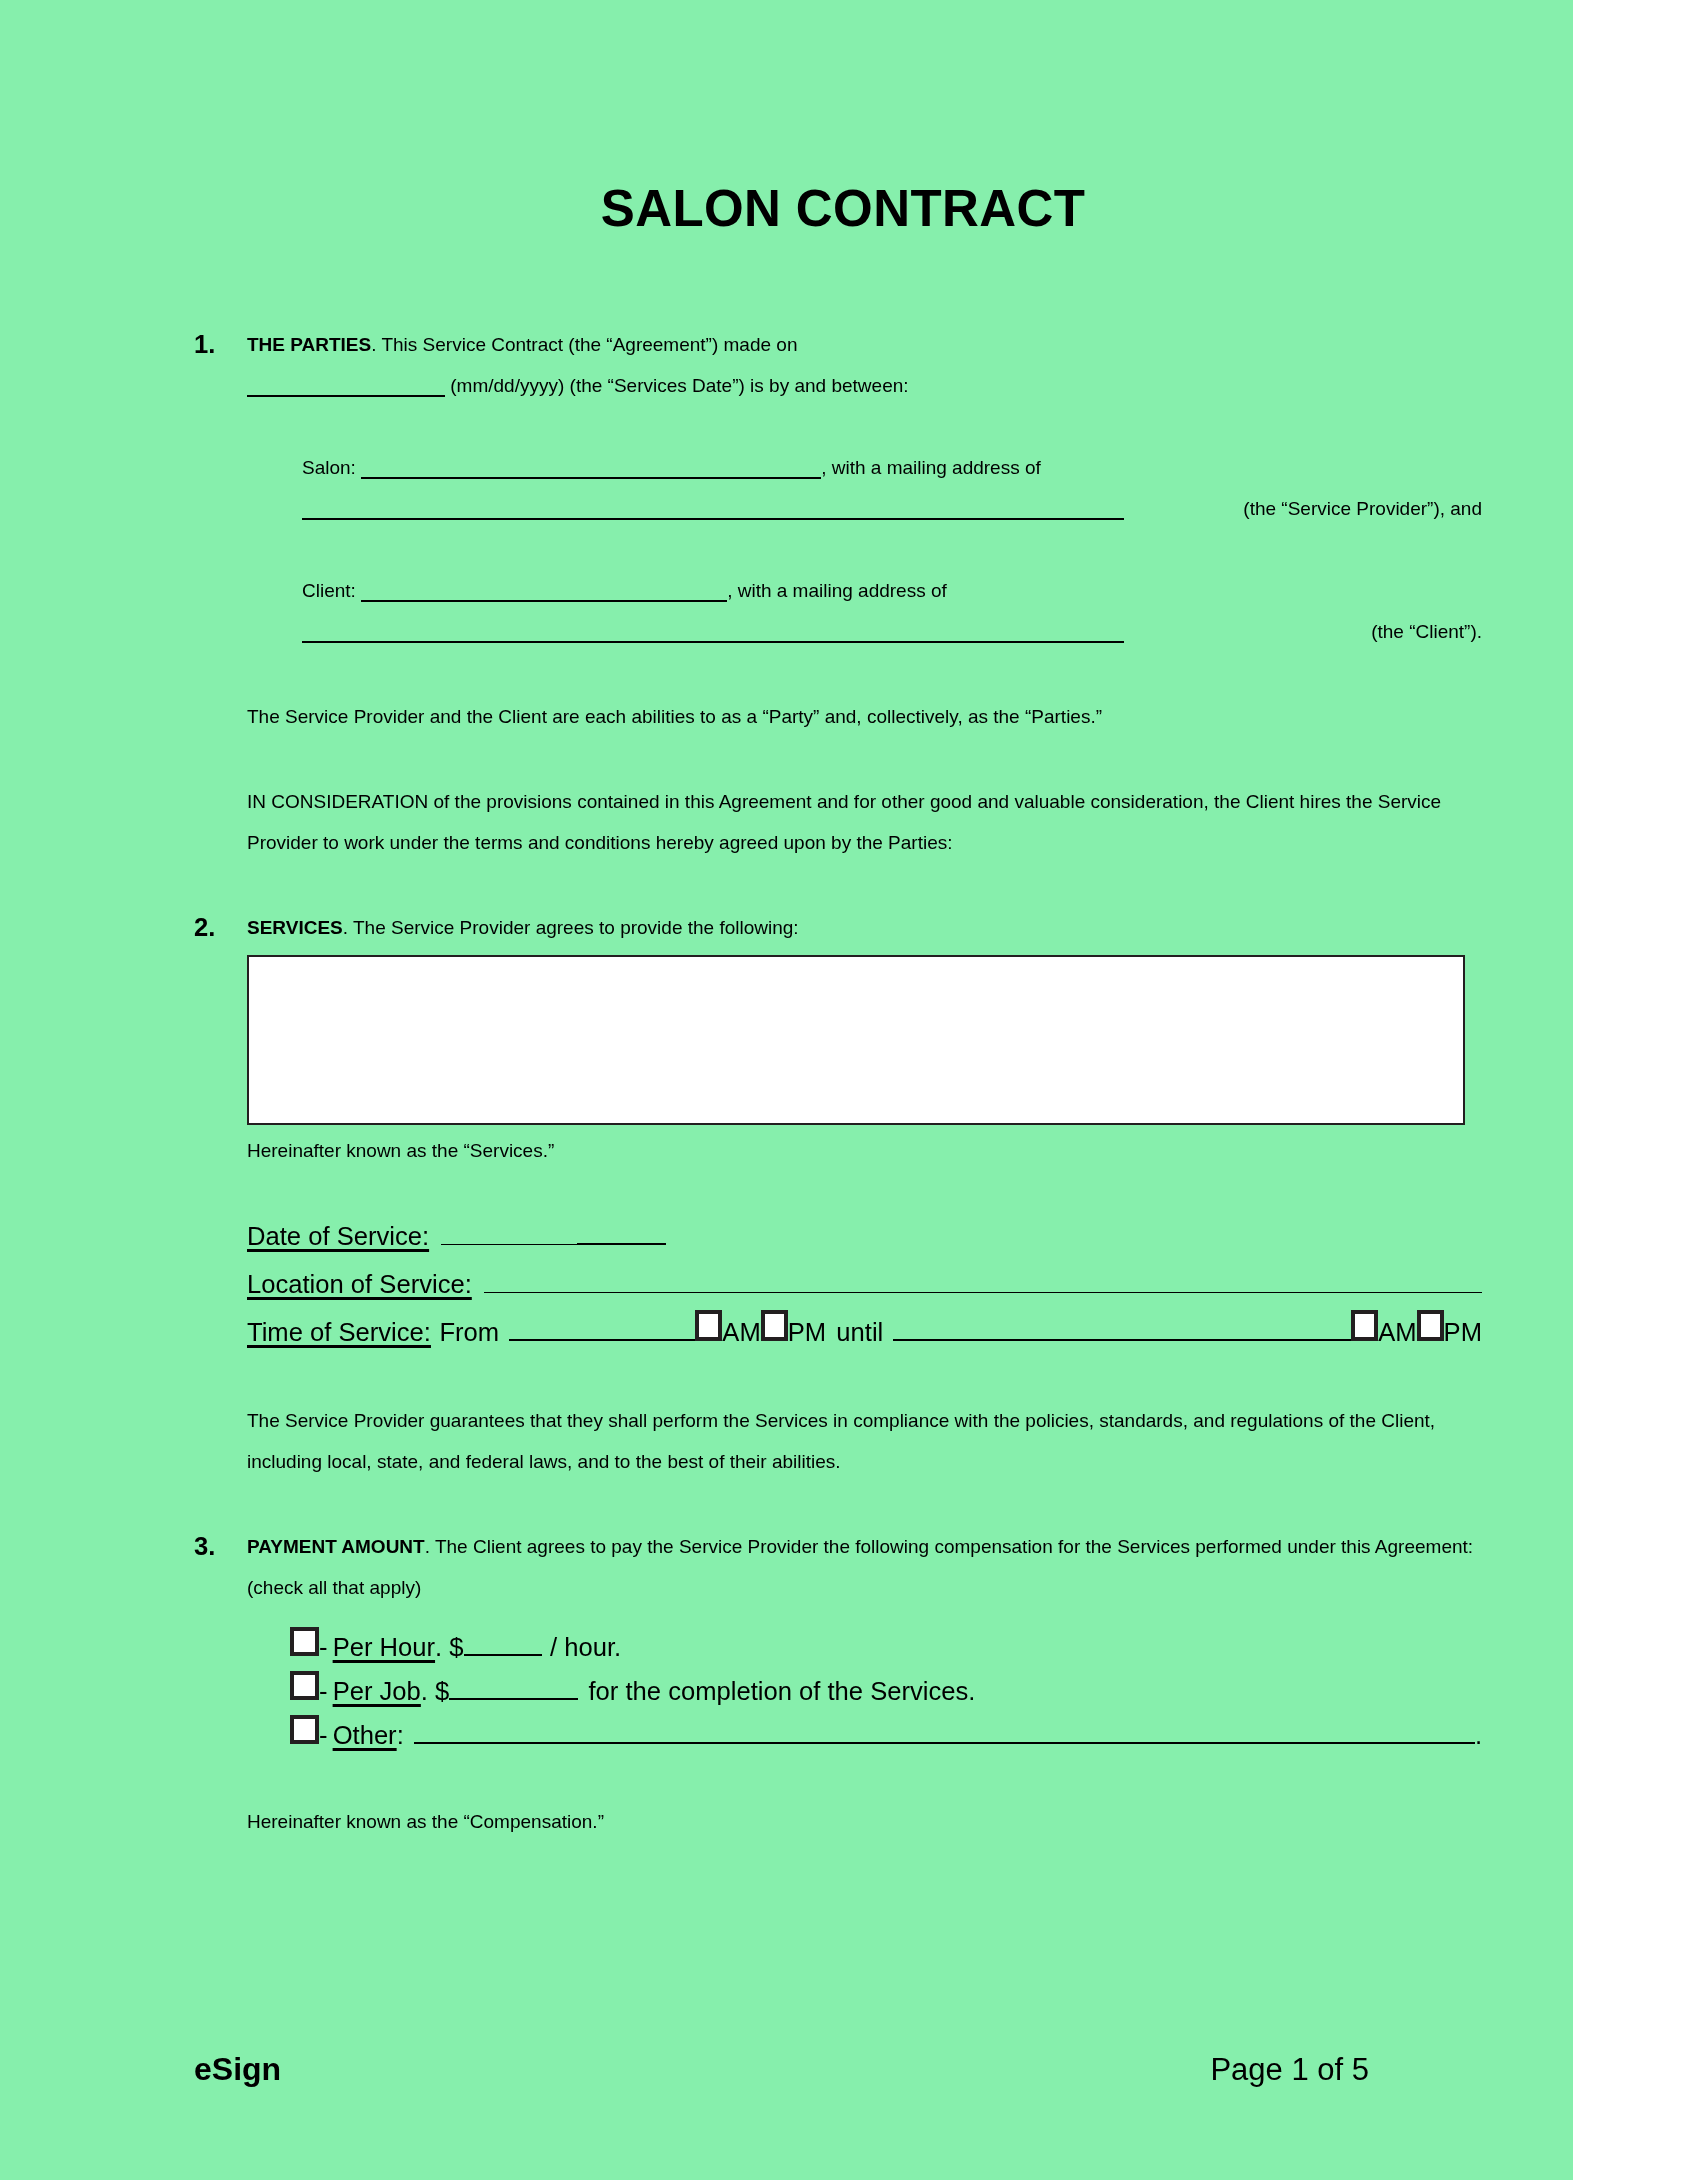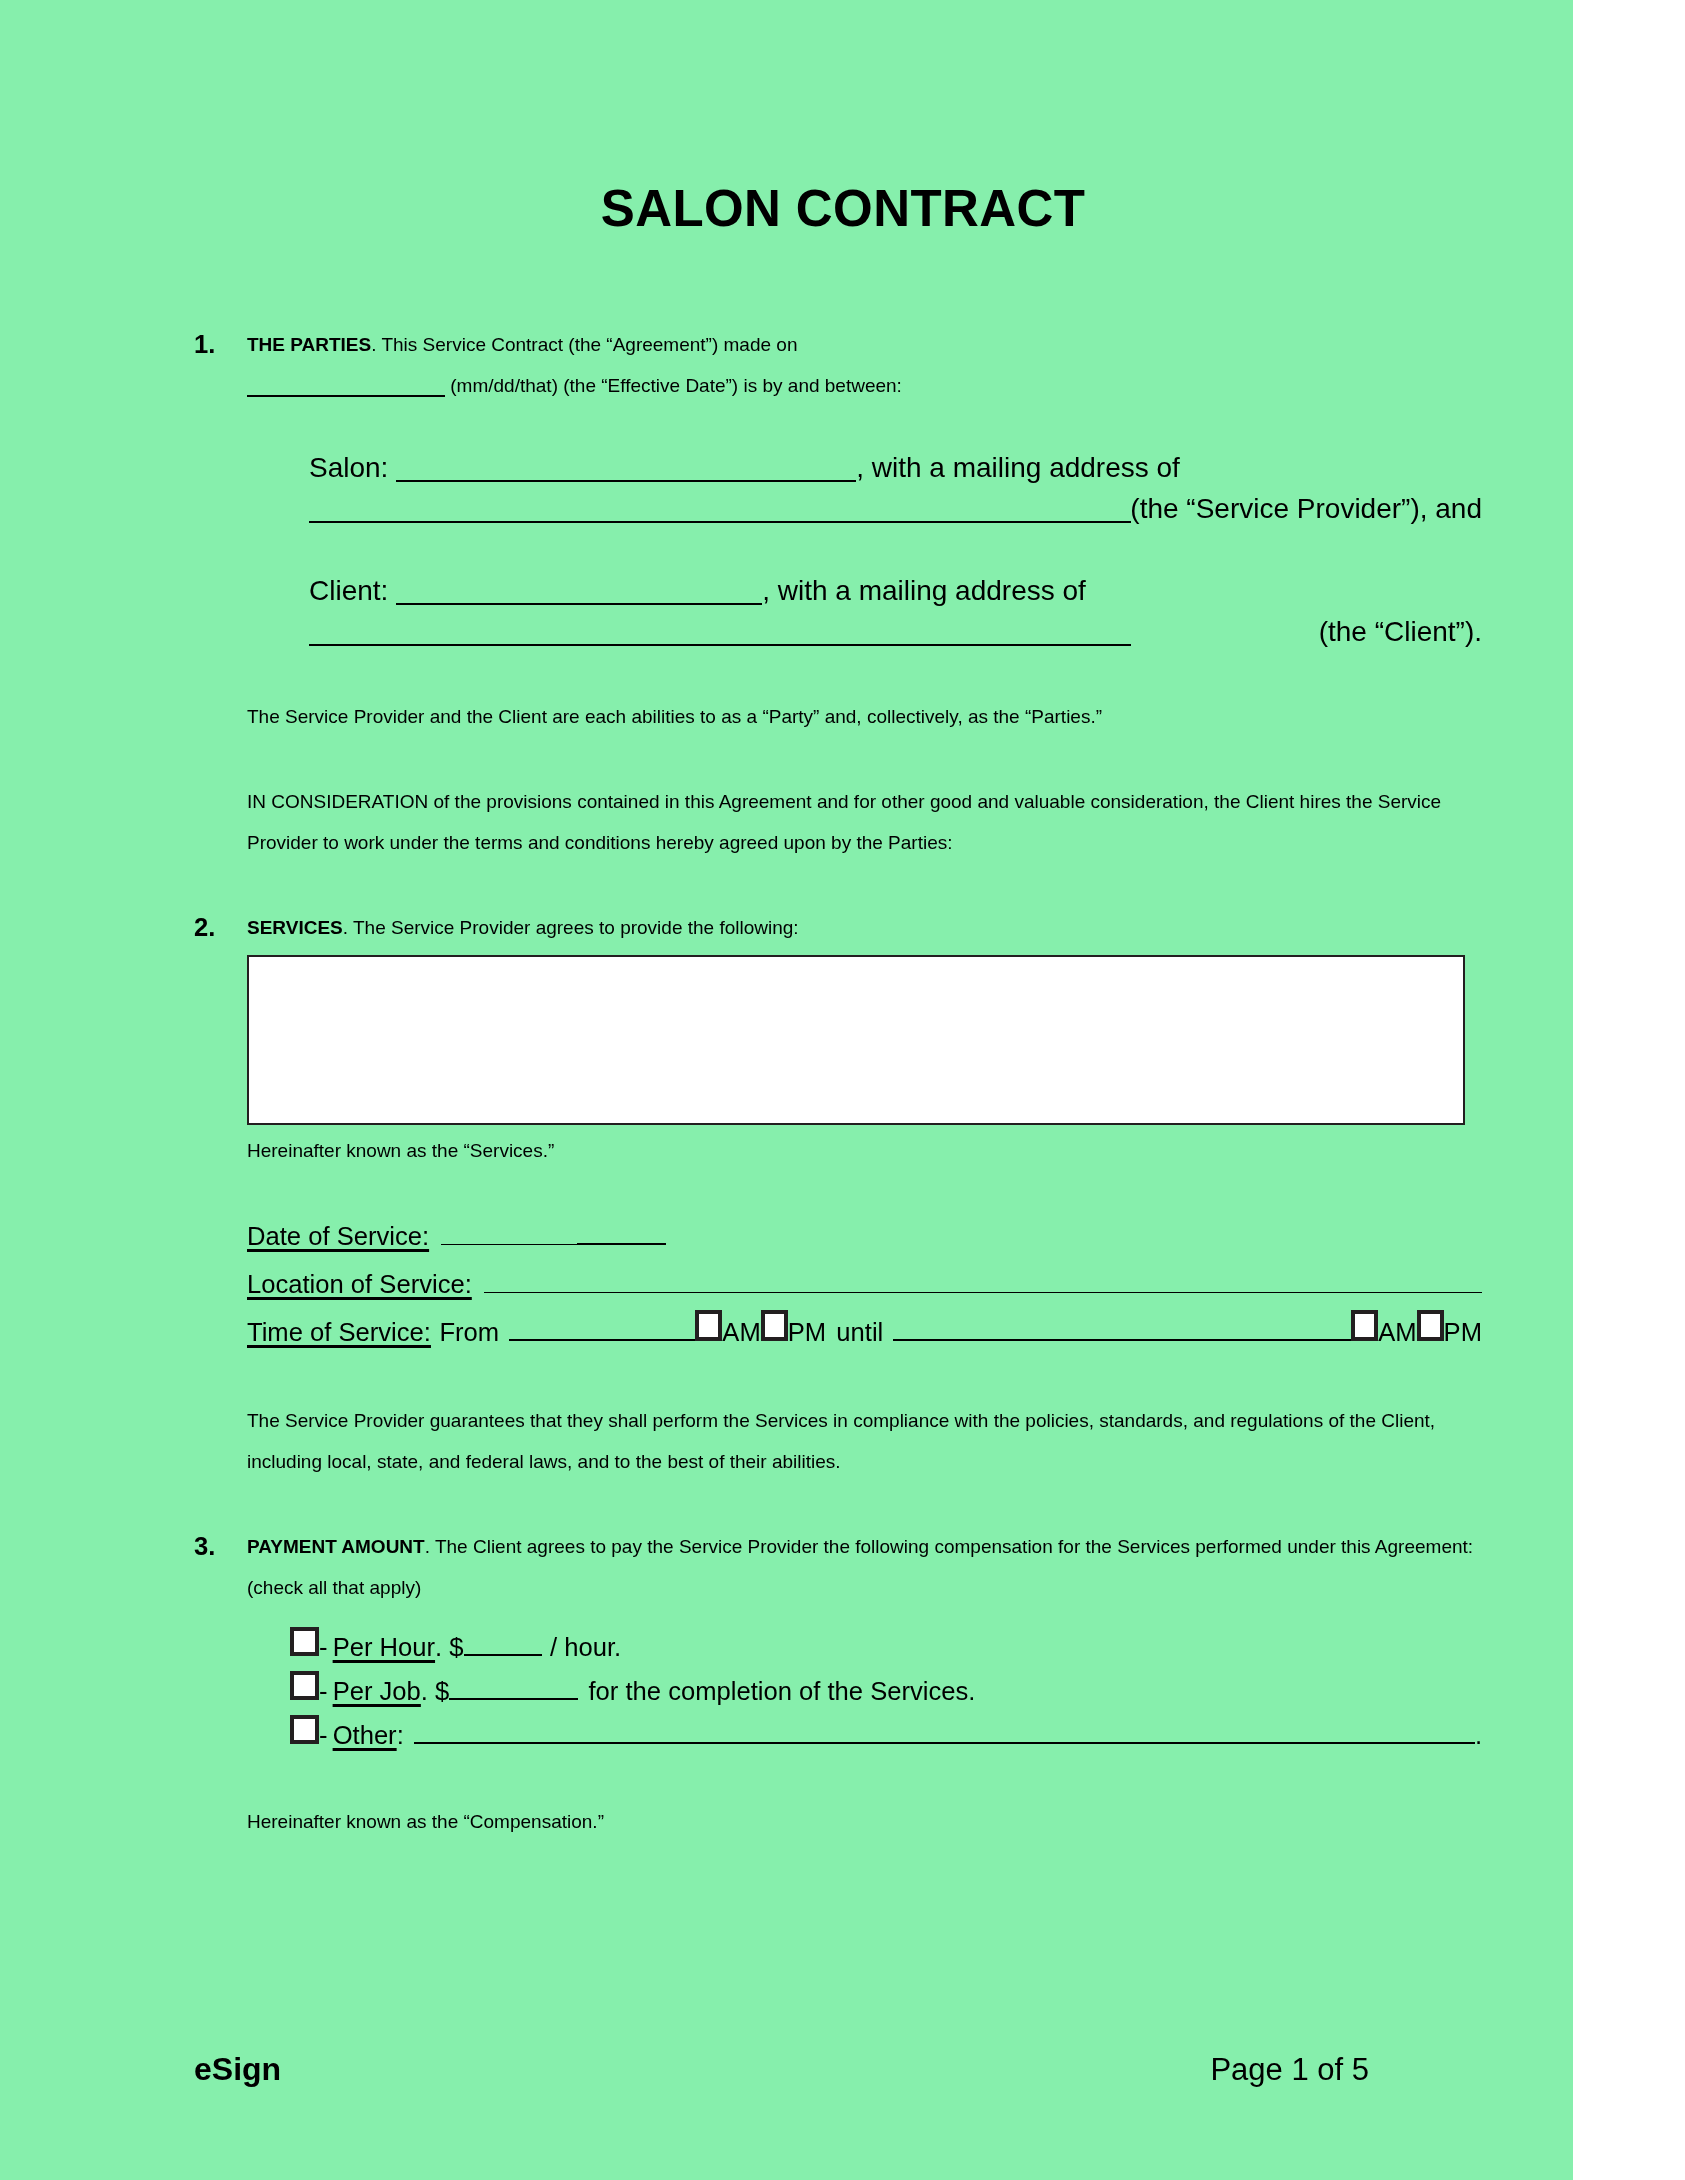--- a/index.html
+++ b/index.html
@@ -64,23 +64,22 @@
     line-height: 41px;
   }
   .bold { font-weight: bold; }
   .gap-md { height: 41px; }
   .gap-lg { height: 44px; }
 
   
   .sub-block {
     padding-left: 302px;
     padding-right: 204px;
-    font-size: 28px;
+    font-size: 19px;
     line-height: 41px;
-    margin-left: 7px;
   }
   .sub-block .line-row {
     display: block;
     white-space: nowrap;
   }
   .sub-block .right-align {
     display: block;
     text-align: right;
   }
 
@@ -203,21 +202,21 @@
 
 <div class="page">
 
   <div class="doc-title">SALON CONTRACT</div>
 
   <div class="body-wrap">
 
     <div class="clause">
       <span class="num">1.</span>
       <p><span class="bold">THE PARTIES</span><span>. This Service Contract (the “Agreement”) made on</span></p>
-      <p><span class="blank" style="width:198px"></span> <span>(mm/dd/that) (the “Effective Date”) is by and between:</span></p>
+      <p><span class="blank" style="width:198px"></span> <span>(mm/dd/yyyy) (the “Services Date”) is by and between:</span></p>
     </div>
 
     <div class="gap-md"></div>
 
     <div class="sub-block">
       <span class="line-row"><span>Salon:</span> <span class="blank" style="width:460px"></span><span>, with a mailing address of</span></span>
       <span class="right-align">(the “Service Provider”), and</span>
       <span class="line-row" style="display:block;margin-top:-41px"><span class="blank" style="width:822px"></span></span>
     </div>
 

